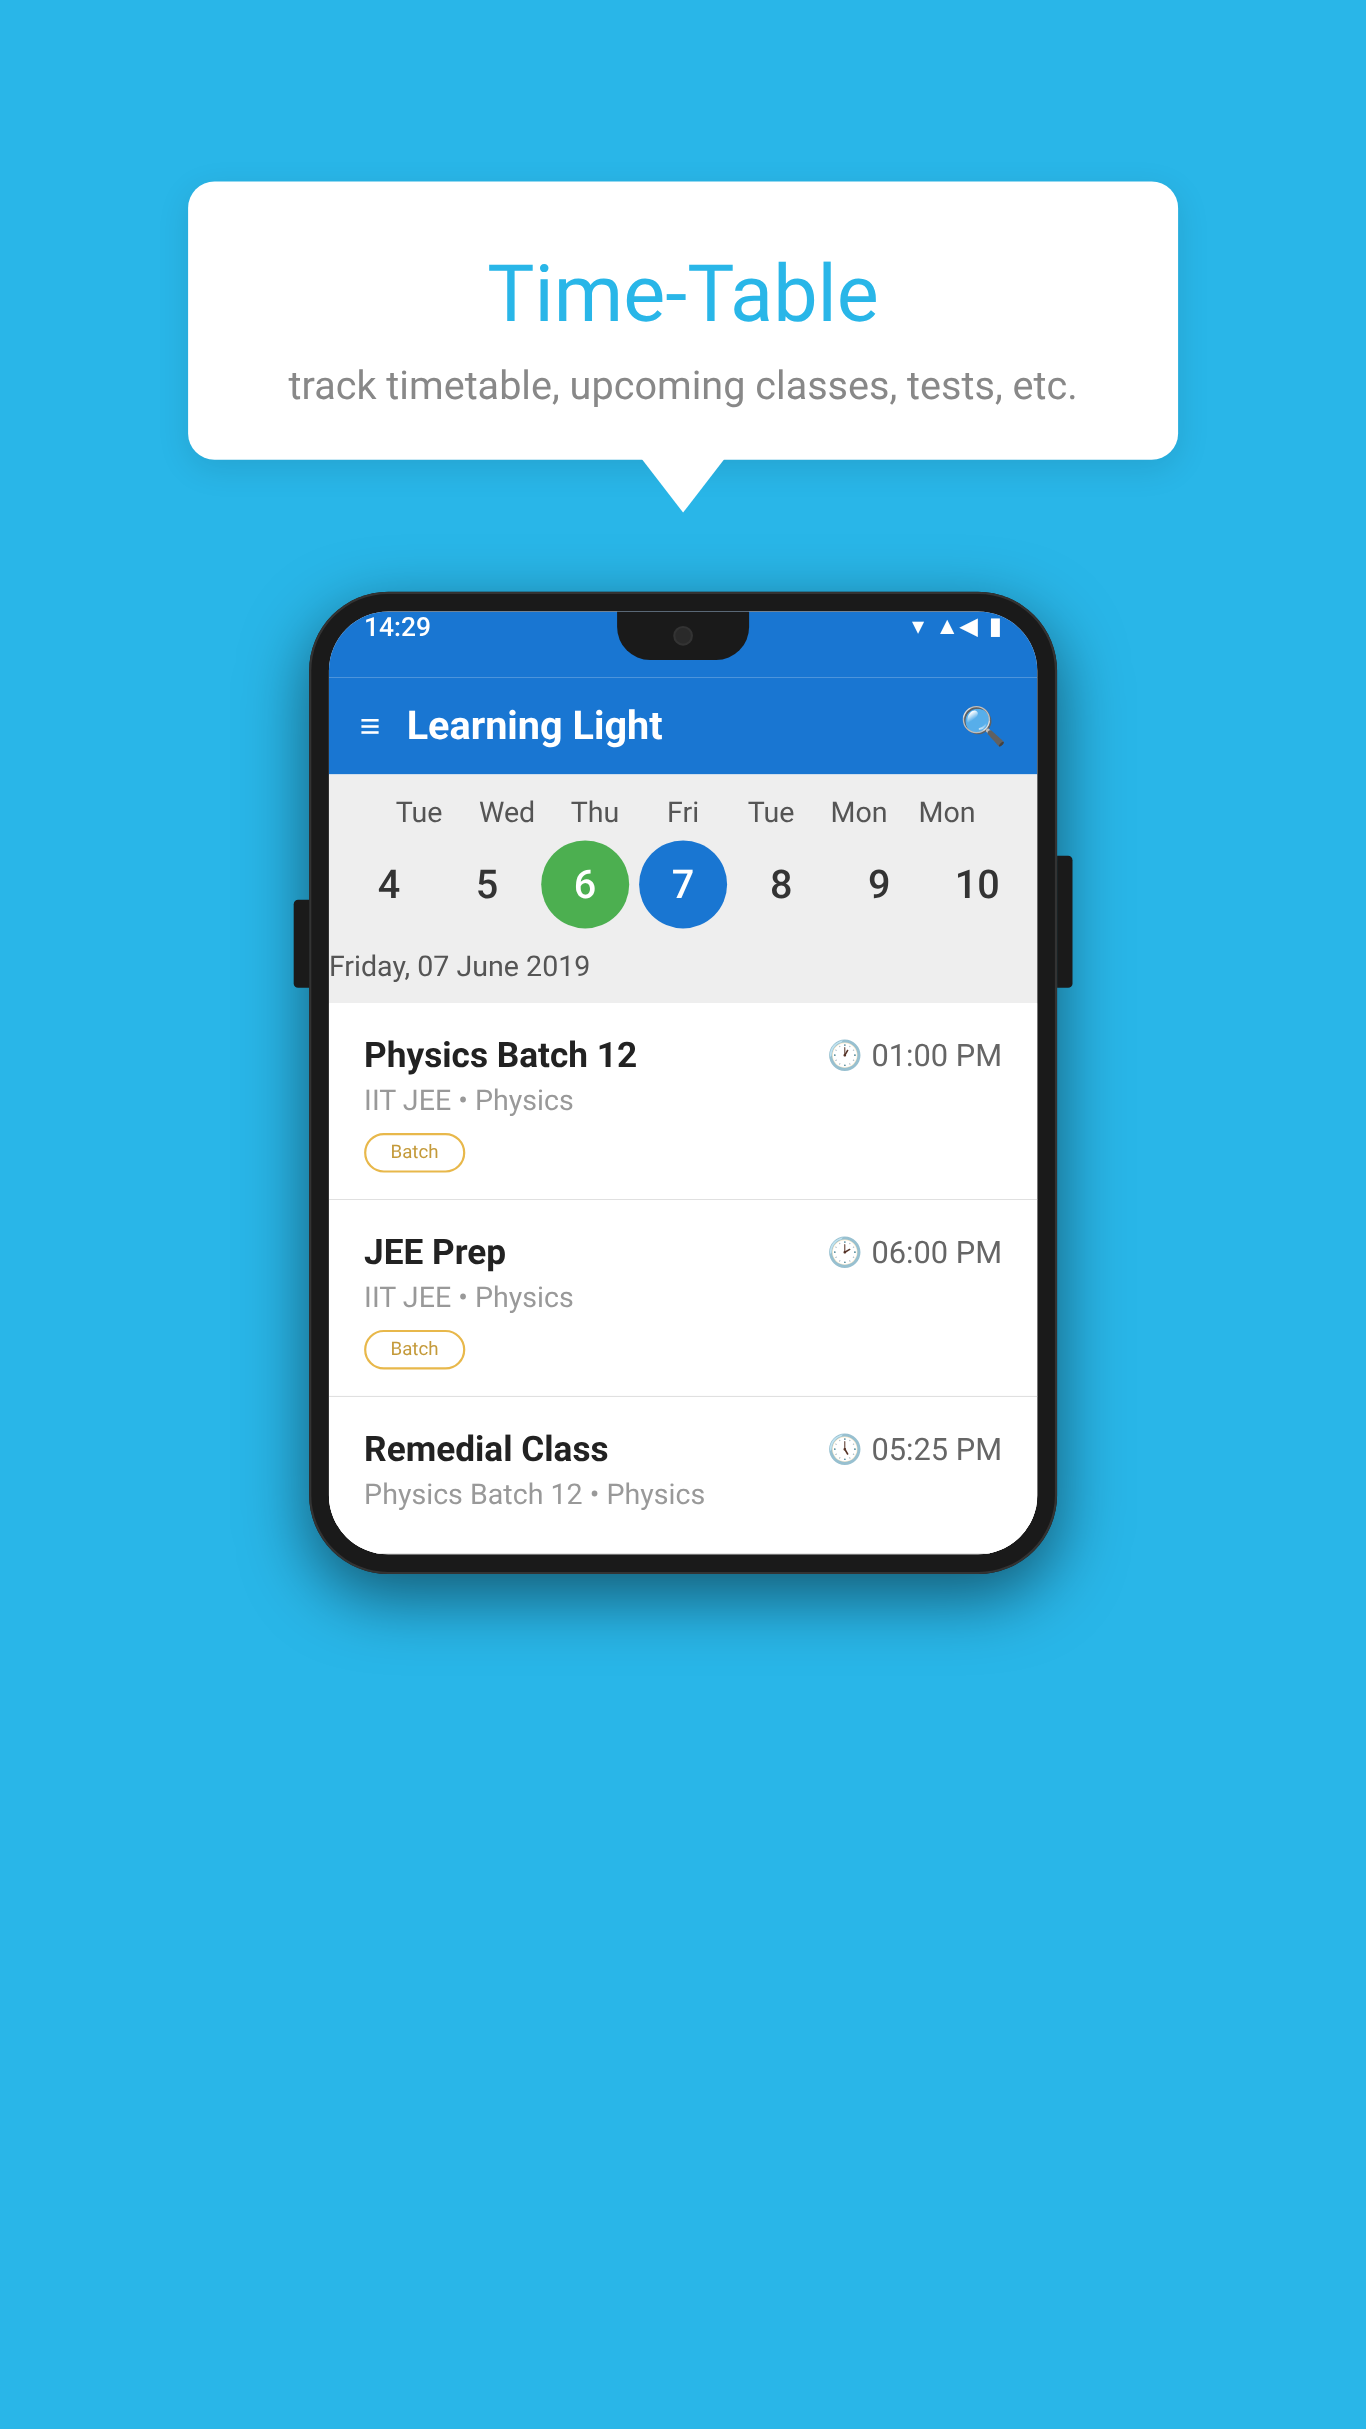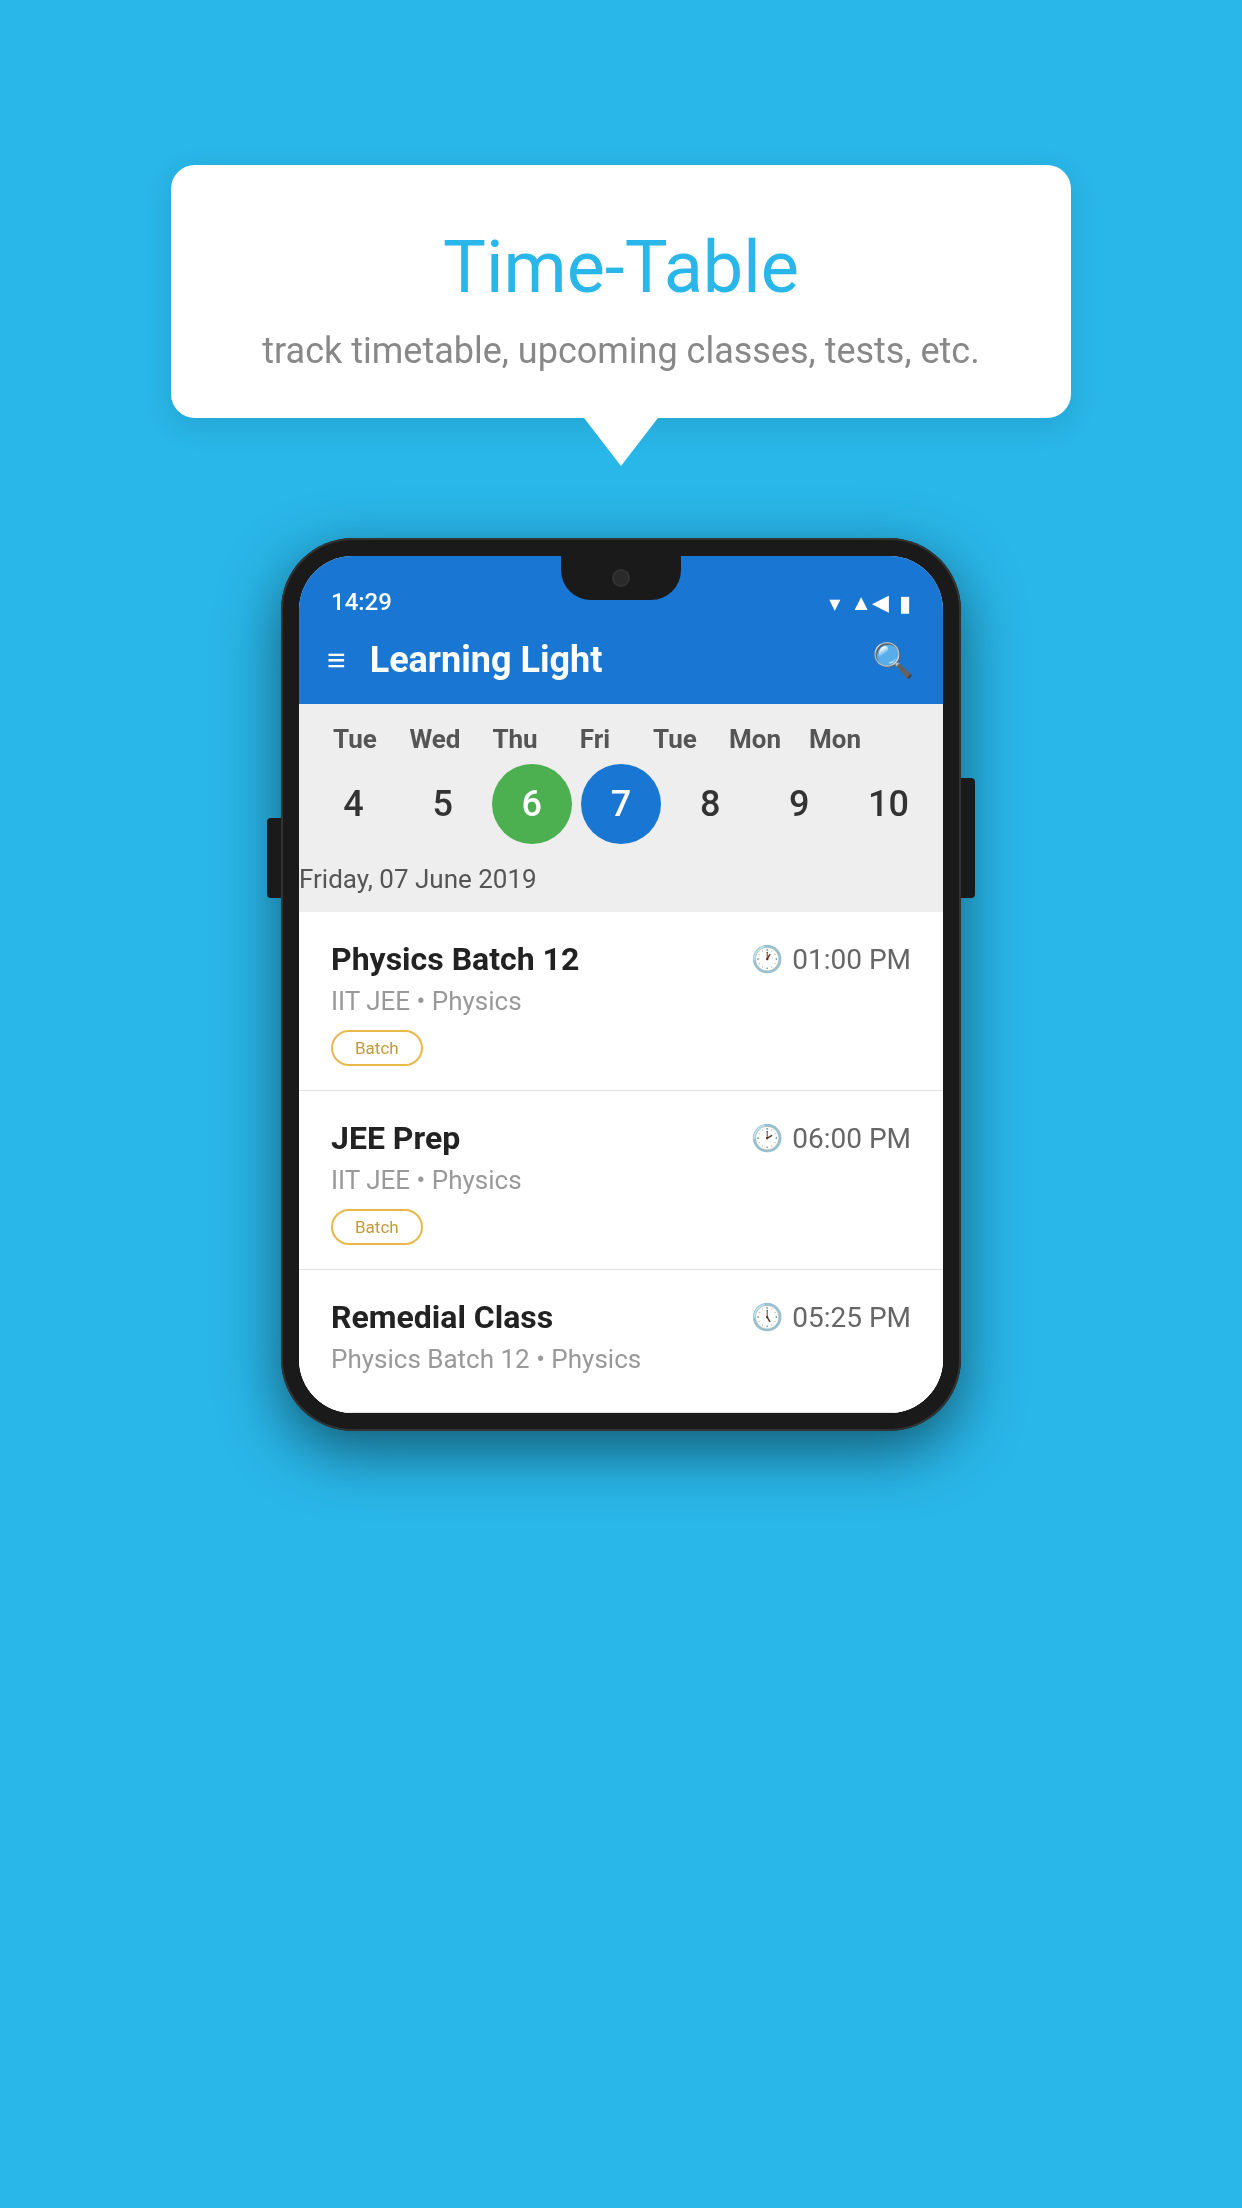--- a/index.html
+++ b/index.html
@@ -89,21 +89,21 @@
       background: #f5f5f5;
       border-radius: 54px;
       overflow: hidden;
       position: relative;
     }
     
     .status-bar {
       background: #1976D2;
       height: 60px;
       display: flex;
-      align-items: flex-end;
+      align-items: flex-start;
       padding: 0 32px;
       position: relative;
       gap: 16px;
     }
     .status-time {
       color: white;
       font-size: 24px;
       font-weight: 500;
     }
     .status-icons {
@@ -164,24 +164,23 @@
       cursor: pointer;
     }
 
     
     .calendar-strip {
       background: #eeeeee;
       padding: 20px 0 0;
     }
     .day-headers {
       display: flex;
-      justify-content: flex-start;
-      padding: 0 16px;
+      justify-content: center;
+      padding: 0 4px;
       margin-bottom: 10px;
-      font-weight: bold;
     }
     .day-header {
       font-size: 26px;
       color: #555;
       width: 80px;
       text-align: center;
     }
     .day-numbers {
       display: flex;
       justify-content: space-around;

